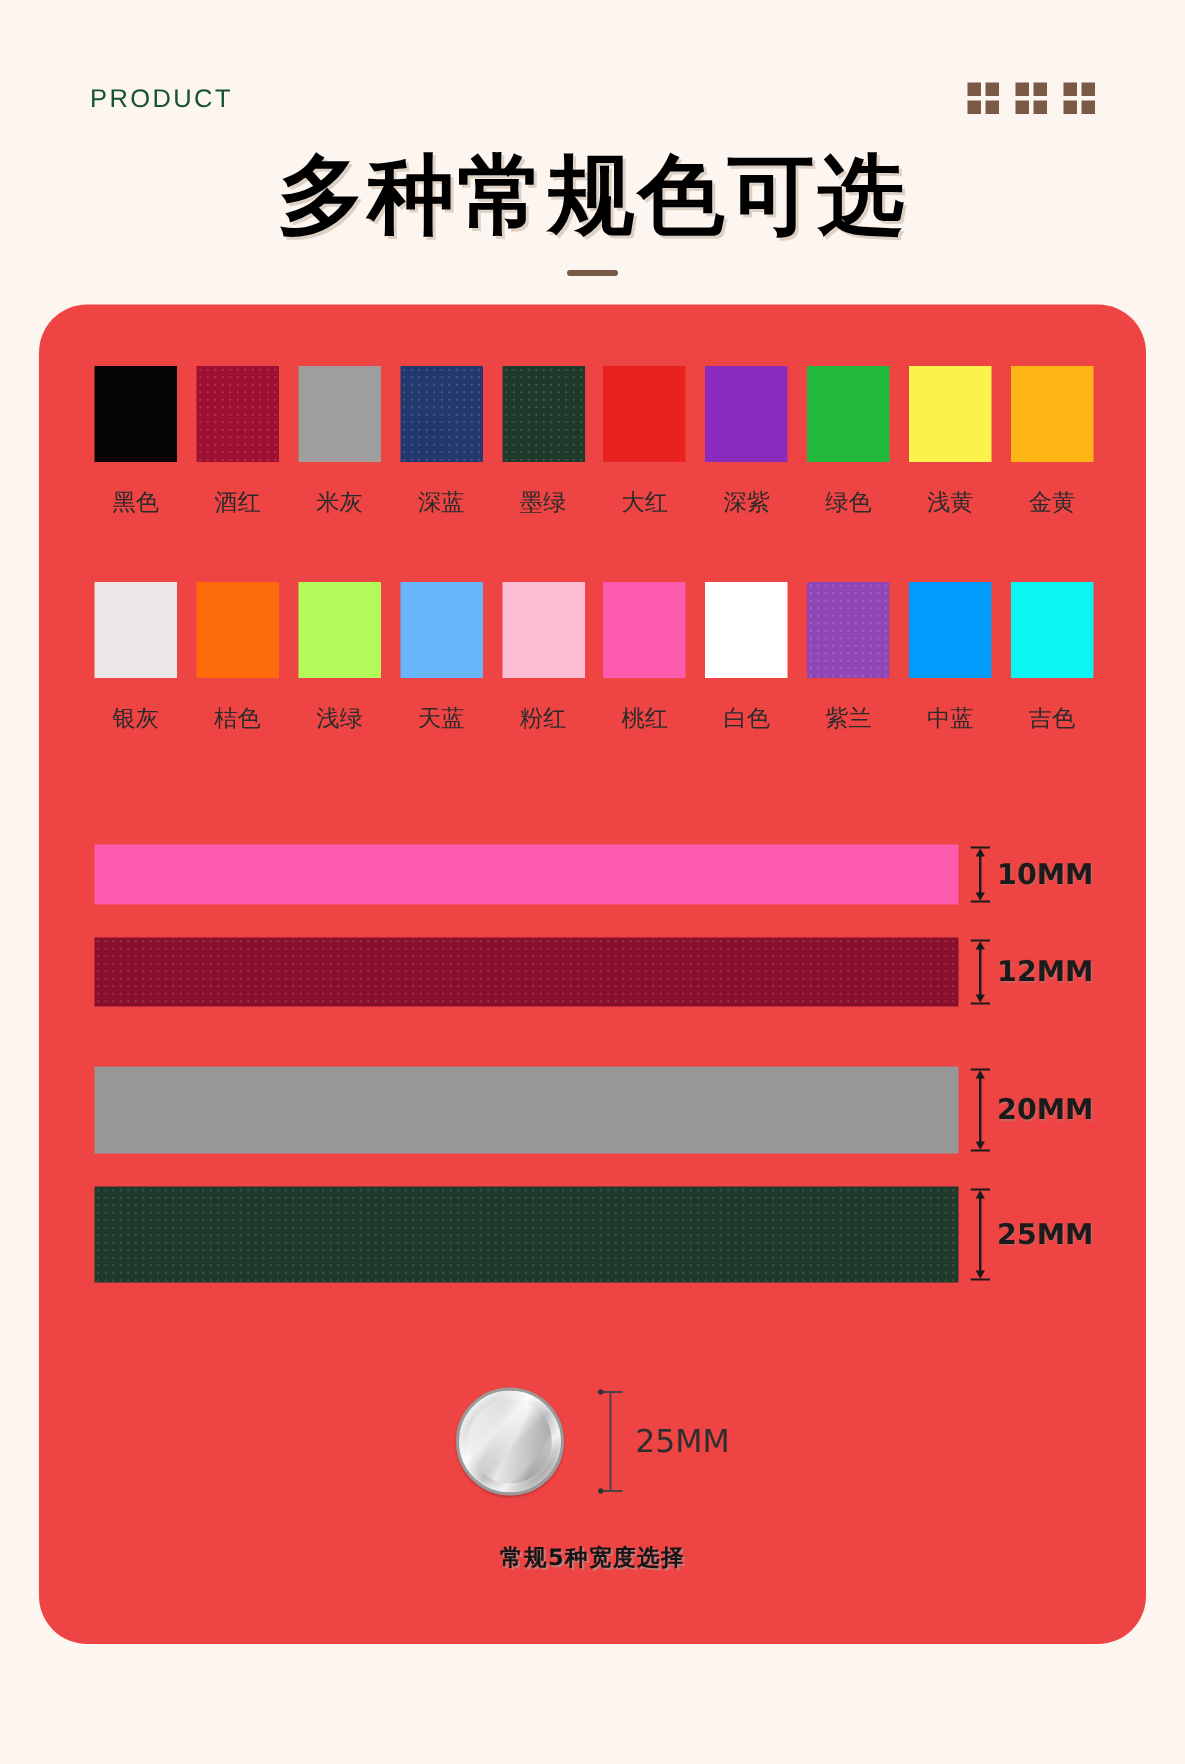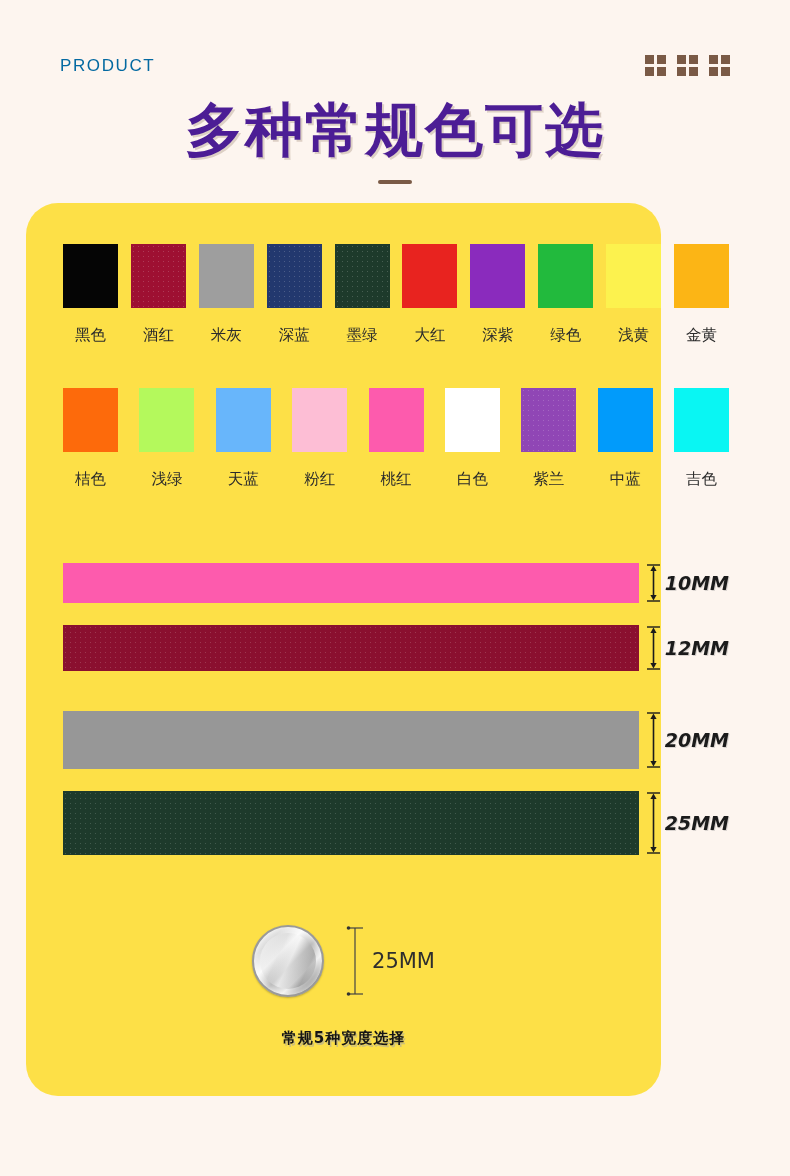--- a/index.html
+++ b/index.html
@@ -7,49 +7,49 @@
     width:790px; height:1176px;
     background:#fdf5ef;
     font-family:"Liberation Sans","DejaVu Sans",sans-serif;
     overflow:hidden;
   }
   .page{ position:relative; width:790px; height:1176px; background:#fdf5ef; }
 
   
   .kicker{
     position:absolute; left:60px; top:56px;
-    font-size:17px; letter-spacing:1.6px; color:#0369a1; font-weight:400;
+    font-size:17px; letter-spacing:1.6px; color:#14532d; font-weight:400;
   }
   .grid-icon{
     position:absolute; right:60px; top:55px;
     display:flex; gap:11px;
   }
   .grid-icon .cell{
     display:grid; grid-template-columns:9px 9px; grid-template-rows:9px 9px; gap:3px;
   }
   .grid-icon .cell i{ display:block; width:9px; height:9px; background:#7a5a46; }
 
   .main-title{
     position:absolute; left:0; right:0; top:92px;
     text-align:center;
     font-family:"DejaVu Sans","Liberation Sans",sans-serif;
     font-size:58px; font-weight:700; letter-spacing:2px;
-    color:#4c1d95;
+    color:#000000;
     text-shadow: 2px 2px 0 rgba(140,110,90,0.28);
   }
   .title-dash{
     position:absolute; left:50%; top:180px; transform:translateX(-50%);
     width:34px; height:4px; background:#7a5a46; border-radius:2px;
   }
 
   
   .card{
     position:absolute; left:26px; top:203px;
-    width:635px; height:893px;
-    background:#fde047; border-radius:32px;
+    width:738px; height:893px;
+    background:#ef4444; border-radius:32px;
   }
 
   
   .swatch-row{
     position:absolute; left:37px; width:666px;
     display:flex; justify-content:space-between;
   }
   .swatch-row.r1{ top:41px; }
   .swatch-row.r2{ top:185px; }
   .swatch-item{ width:55px; display:flex; flex-direction:column; align-items:center; }
@@ -62,21 +62,21 @@
       radial-gradient(rgba(255,255,255,0.18) 0.6px, transparent 0.7px);
     background-size:5px 5px;
   }
   .swatch-label{
     margin-top:17px; font-size:15.5px; color:#2b2b2b; white-space:nowrap;
     font-family:"DejaVu Sans","Liberation Sans",sans-serif; font-weight:400;
   }
 
   
   .bars{ position:absolute; left:37px; top:360px; width:666px; }
-  .bar-row{ position:relative; display:flex; align-items:flex-start;font-style:italic; }
+  .bar-row{ position:relative; display:flex; align-items:flex-start; }
   .bar{
     width:592px; display:block;
   }
   .bar.tex{
     background-image: radial-gradient(rgba(255,255,255,0.16) 0.6px, transparent 0.7px);
     background-size:5px 5px;
   }
   .dim{
     position:relative; margin-left:8px; display:flex; align-items:center; height:100%;
   }
@@ -189,20 +189,24 @@
         <div class="swatch-item">
           <span class="swatch-chip" title="浅黄" style="background: rgb(252, 242, 78);"></span>
           <span class="swatch-label">浅黄</span>
         </div>
         <div class="swatch-item">
           <span class="swatch-chip" title="金黄" style="background: rgb(252, 181, 21);"></span>
           <span class="swatch-label">金黄</span>
         </div>
       </div>
     <div class="swatch-row r2" id="row2">
+        <div class="swatch-item">
+          <span class="swatch-chip tex" title="银灰" style="background: radial-gradient(rgba(255, 255, 255, 0.18) 0.6px, transparent 0.7px) 0% 0% / 5px 5px rgb(234, 231, 230);"></span>
+          <span class="swatch-label">银灰</span>
+        </div>
         <div class="swatch-item">
           <span class="swatch-chip" title="桔色" style="background: rgb(253, 106, 11);"></span>
           <span class="swatch-label">桔色</span>
         </div>
         <div class="swatch-item">
           <span class="swatch-chip" title="浅绿" style="background: rgb(180, 249, 92);"></span>
           <span class="swatch-label">浅绿</span>
         </div>
         <div class="swatch-item">
           <span class="swatch-chip" title="天蓝" style="background: rgb(104, 182, 251);"></span>

